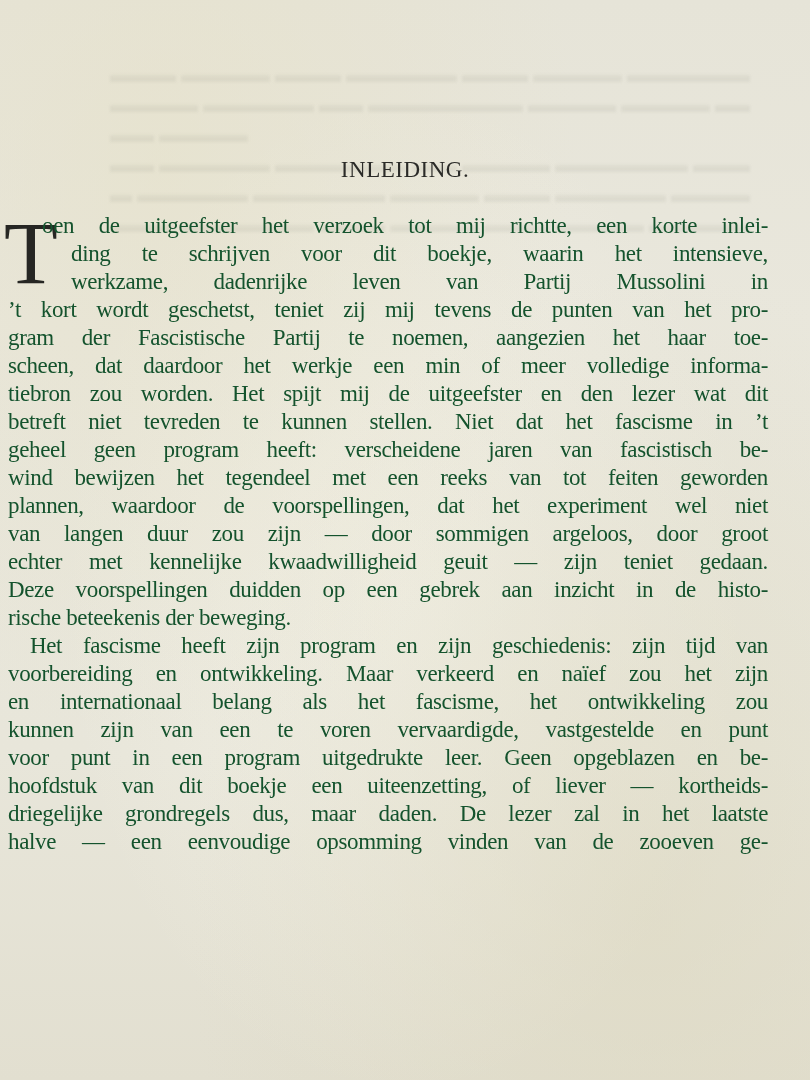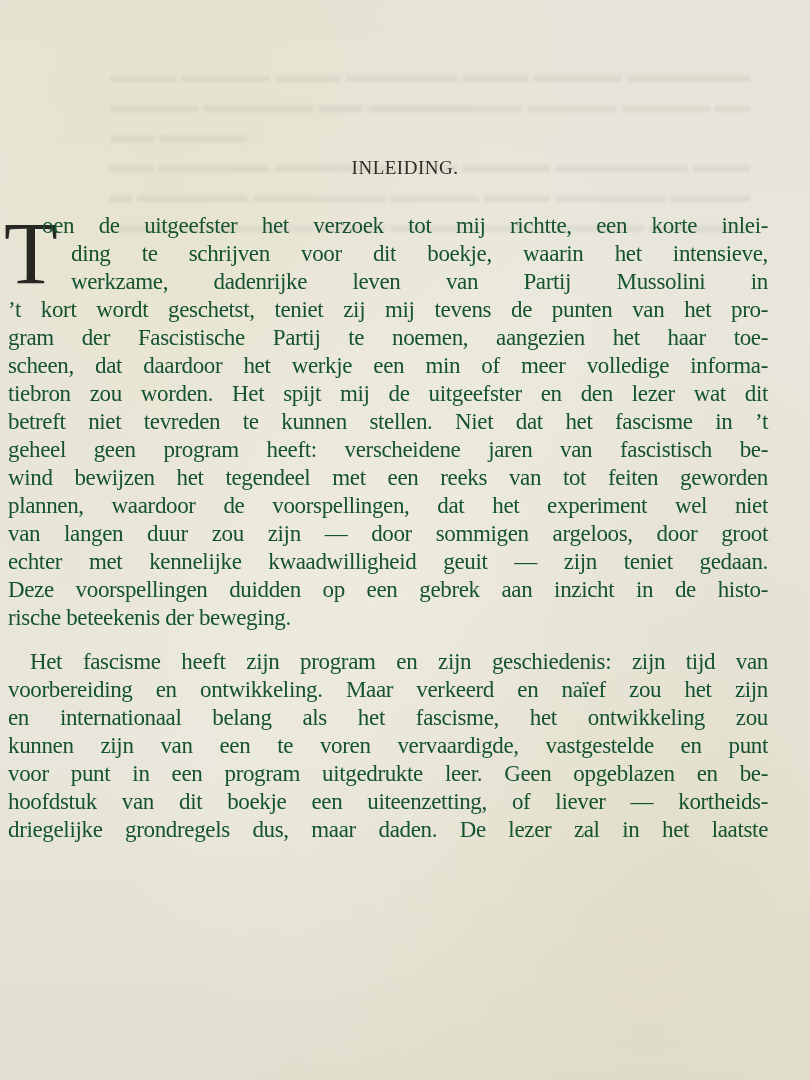--- a/index.html
+++ b/index.html
@@ -41,21 +41,21 @@
     .bleed div {
       white-space: nowrap;
       overflow: hidden;
     }
     .title {
       position: absolute;
       left: 0;
       top: 157px;
       width: 810px;
       text-align: center;
-      font-size: 19px;
+      font-size: 23px;
       letter-spacing: 0.5px;
       color: #2b2b28;
     }
     .text-block {
       position: absolute;
       left: 8px;
       top: 212px;
       width: 760px;
     }
     .line {
@@ -123,24 +123,25 @@
       <div class="line">tiebron zou worden. Het spijt mij de uitgeefster en den lezer wat dit</div>
       <div class="line">betreft niet tevreden te kunnen stellen. Niet dat het fascisme in ’t</div>
       <div class="line">geheel geen program heeft: verscheidene jaren van fascistisch be-</div>
       <div class="line">wind bewijzen het tegendeel met een reeks van tot feiten geworden</div>
       <div class="line">plannen, waardoor de voorspellingen, dat het experiment wel niet</div>
       <div class="line">van langen duur zou zijn — door sommigen argeloos, door groot</div>
       <div class="line">echter met kennelijke kwaadwilligheid geuit — zijn teniet gedaan.</div>
       <div class="line">Deze voorspellingen duidden op een gebrek aan inzicht in de histo-</div>
       <div class="line last">rische beteekenis der beweging.</div>
     </div>
-    <div class="paragraph lower-blur" style="margin-top:16px;">
+    <div class="paragraph lower-blur" style="margin-top:0;">
       <div class="line para-indent">Het fascisme heeft zijn program en zijn geschiedenis: zijn tijd van</div>
       <div class="line">voorbereiding en ontwikkeling. Maar verkeerd en naïef zou het zijn</div>
       <div class="line">en internationaal belang als het fascisme, het ontwikkeling zou</div>
       <div class="line">kunnen zijn van een te voren vervaardigde, vastgestelde en punt</div>
       <div class="line">voor punt in een program uitgedrukte leer. Geen opgeblazen en be-</div>
       <div class="line">hoofdstuk van dit boekje een uiteenzetting, of liever — kortheids-</div>
       <div class="line">driegelijke grondregels dus, maar daden. De lezer zal in het laatste</div>
+      <div class="line">halve — een eenvoudige opsomming vinden van de zooeven ge-</div>
     </div>
   </div>
 
 </div>
 
 </body></html>

